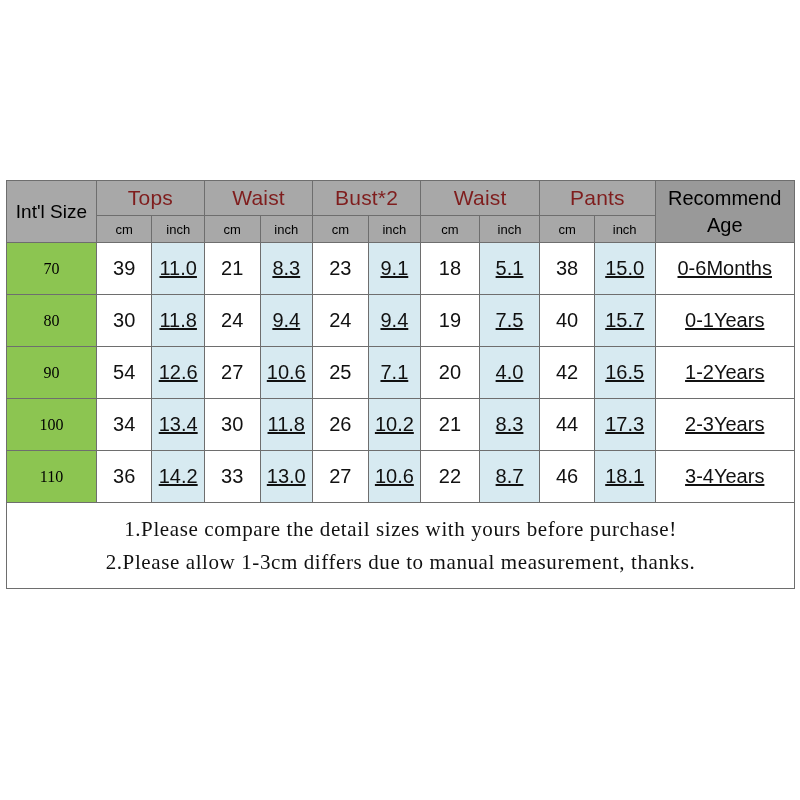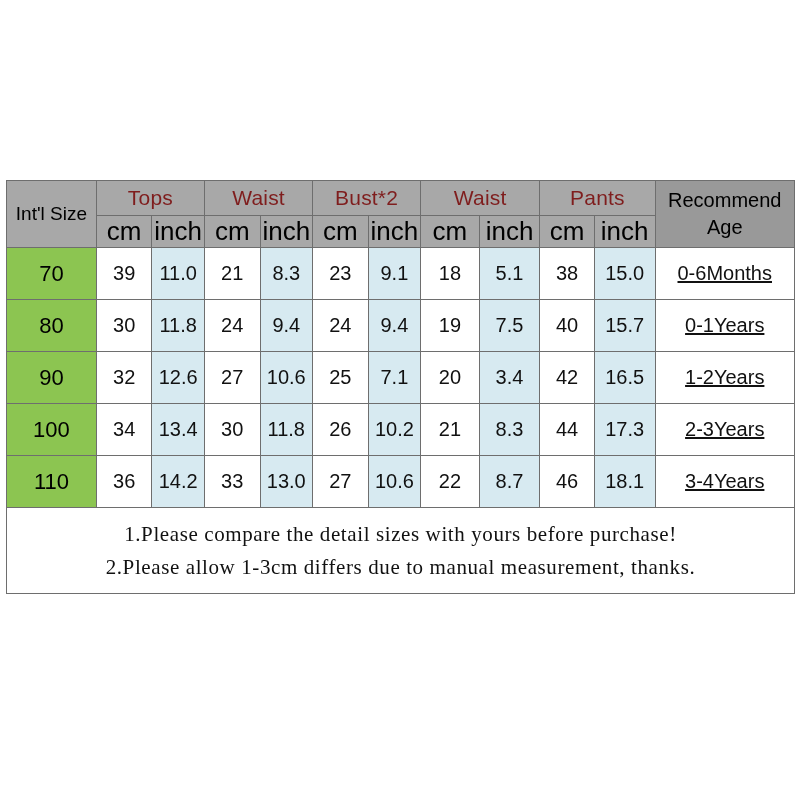--- a/index.html
+++ b/index.html
@@ -43,52 +43,54 @@
   .hd {
     background: #a8a8a8;
     color: #7f1d1d;
     font-size: 21px;
     font-weight: normal;
     letter-spacing: 0.2px;
   }
   .hd-sub {
     background: #a8a8a8;
     color: #000000;
-    font-size: 26px;
+    font-size: 13px;
   }
   .hd-intl {
     background: #a8a8a8;
     color: #000000;
     font-size: 19px;
   }
   .hd-age {
     background: #999999;
     color: #000000;
     font-size: 20px;
     line-height: 1.35;
   }
 
   
   .c-size {
     background: #8cc551;
     color: #000000;
-    font-size: 22px;
+    font-size: 16px;
     font-weight: bold;
+    font-family: Liberation Serif, serif;
   }
   .c-cm {
     background: #ffffff;
     color: #111111;
     font-size: 20px;
     font-weight: bold;
   }
   .c-inch {
     background: #d7eaf1;
     color: #111111;
     font-size: 20px;
     font-weight: bold;
+    text-decoration: underline;
   }
   .c-age {
     background: #ffffff;
     color: #111111;
     font-size: 20px;
     text-decoration: underline;
   }
 
   
   col.col-size  { width: 89px; }
@@ -186,28 +188,28 @@
         <td class="c-cm">24</td>
         <td class="c-inch">9.4</td>
         <td class="c-cm">19</td>
         <td class="c-inch">7.5</td>
         <td class="c-cm">40</td>
         <td class="c-inch">15.7</td>
         <td class="c-age">0-1Years</td>
       </tr>
       <tr class="drow">
         <td class="c-size">90</td>
-        <td class="c-cm">32</td>
+        <td class="c-cm">54</td>
         <td class="c-inch">12.6</td>
         <td class="c-cm">27</td>
         <td class="c-inch">10.6</td>
         <td class="c-cm">25</td>
         <td class="c-inch">7.1</td>
         <td class="c-cm">20</td>
-        <td class="c-inch">3.4</td>
+        <td class="c-inch">4.0</td>
         <td class="c-cm">42</td>
         <td class="c-inch">16.5</td>
         <td class="c-age">1-2Years</td>
       </tr>
       <tr class="drow">
         <td class="c-size">100</td>
         <td class="c-cm">34</td>
         <td class="c-inch">13.4</td>
         <td class="c-cm">30</td>
         <td class="c-inch">11.8</td>

